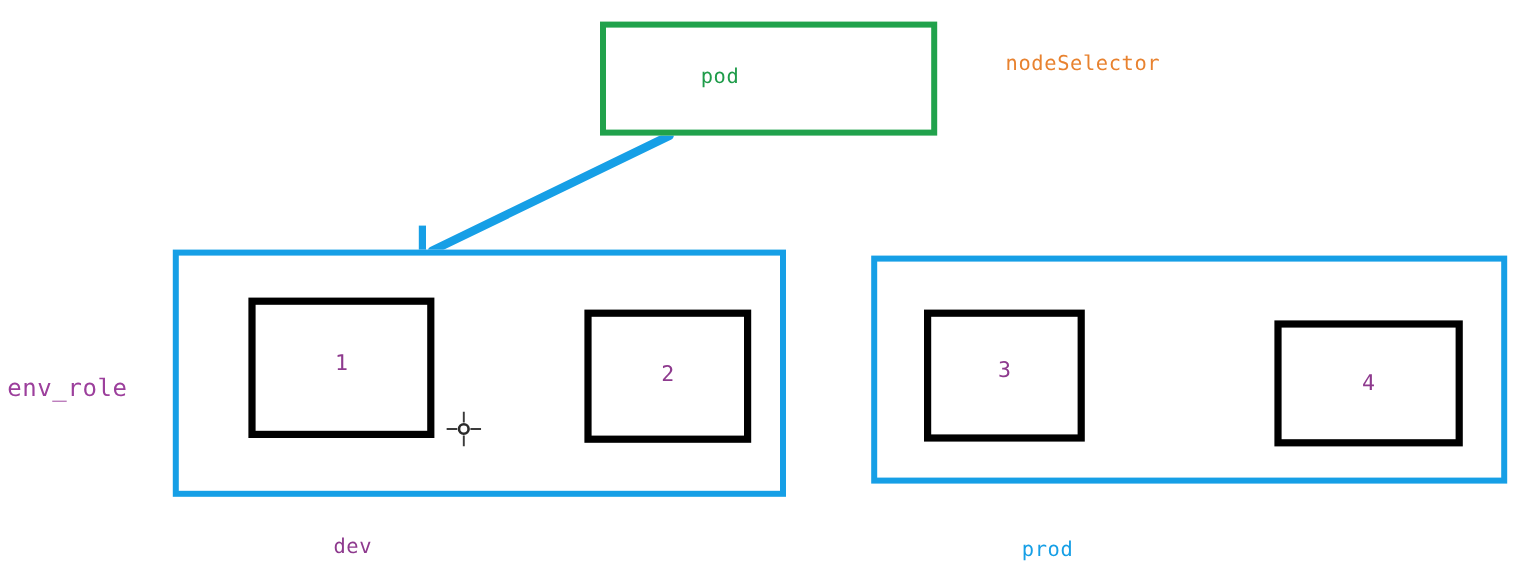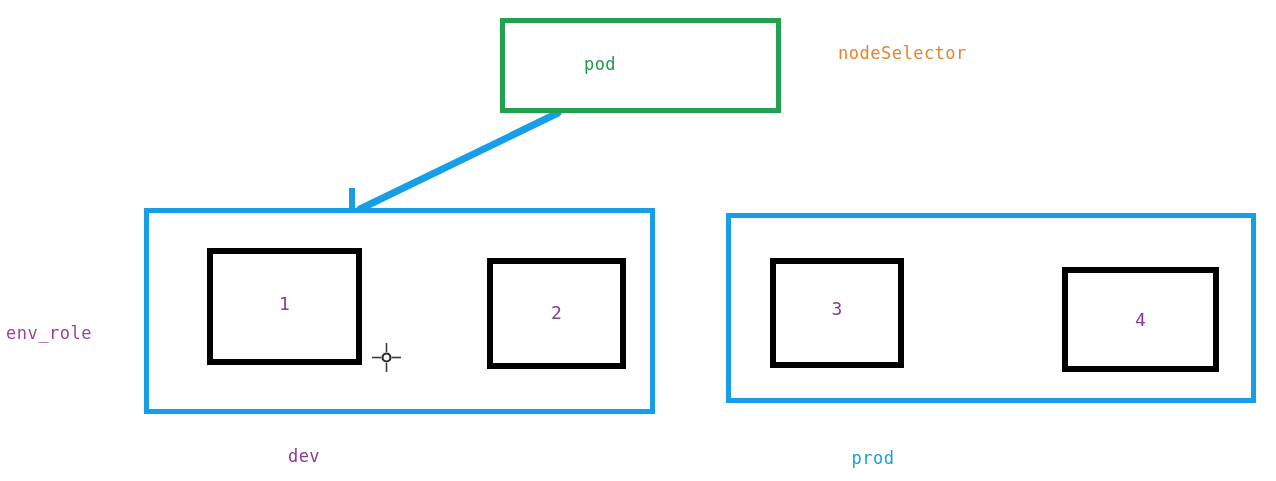--- a/index.html
+++ b/index.html
@@ -58,29 +58,29 @@
   }
   .group-dev  { left: 144px; top: 208px; width: 511px; height: 206px; }
   .group-prod { left: 726px; top: 213px; width: 530px; height: 190px; }
 
   
   .caption {
     font-size: 17px;
     letter-spacing: 0.5px;
     text-align: center;
   }
-  .caption-dev  { left: 249px; top: 446px; width: 110px; color: #8e3a8e; }
+  .caption-dev  { left: 239px; top: 446px; width: 110px; color: #8e3a8e; }
   .caption-prod { left: 818px; top: 432px; width: 110px; color: #169fe6; margin-top: 16px; }
 
   
   .axis-label {
     left: 6px;
-    top: 323px;
+    top: 311px;
     color: #9c3f9c;
-    font-size: 17px;
+    font-size: 20px;
     letter-spacing: 0.5px;
   }
 
   
   .node-box {
     box-sizing: border-box;
     border: 6px solid #000000;
     background: #ffffff;
   }
   .node-num {

